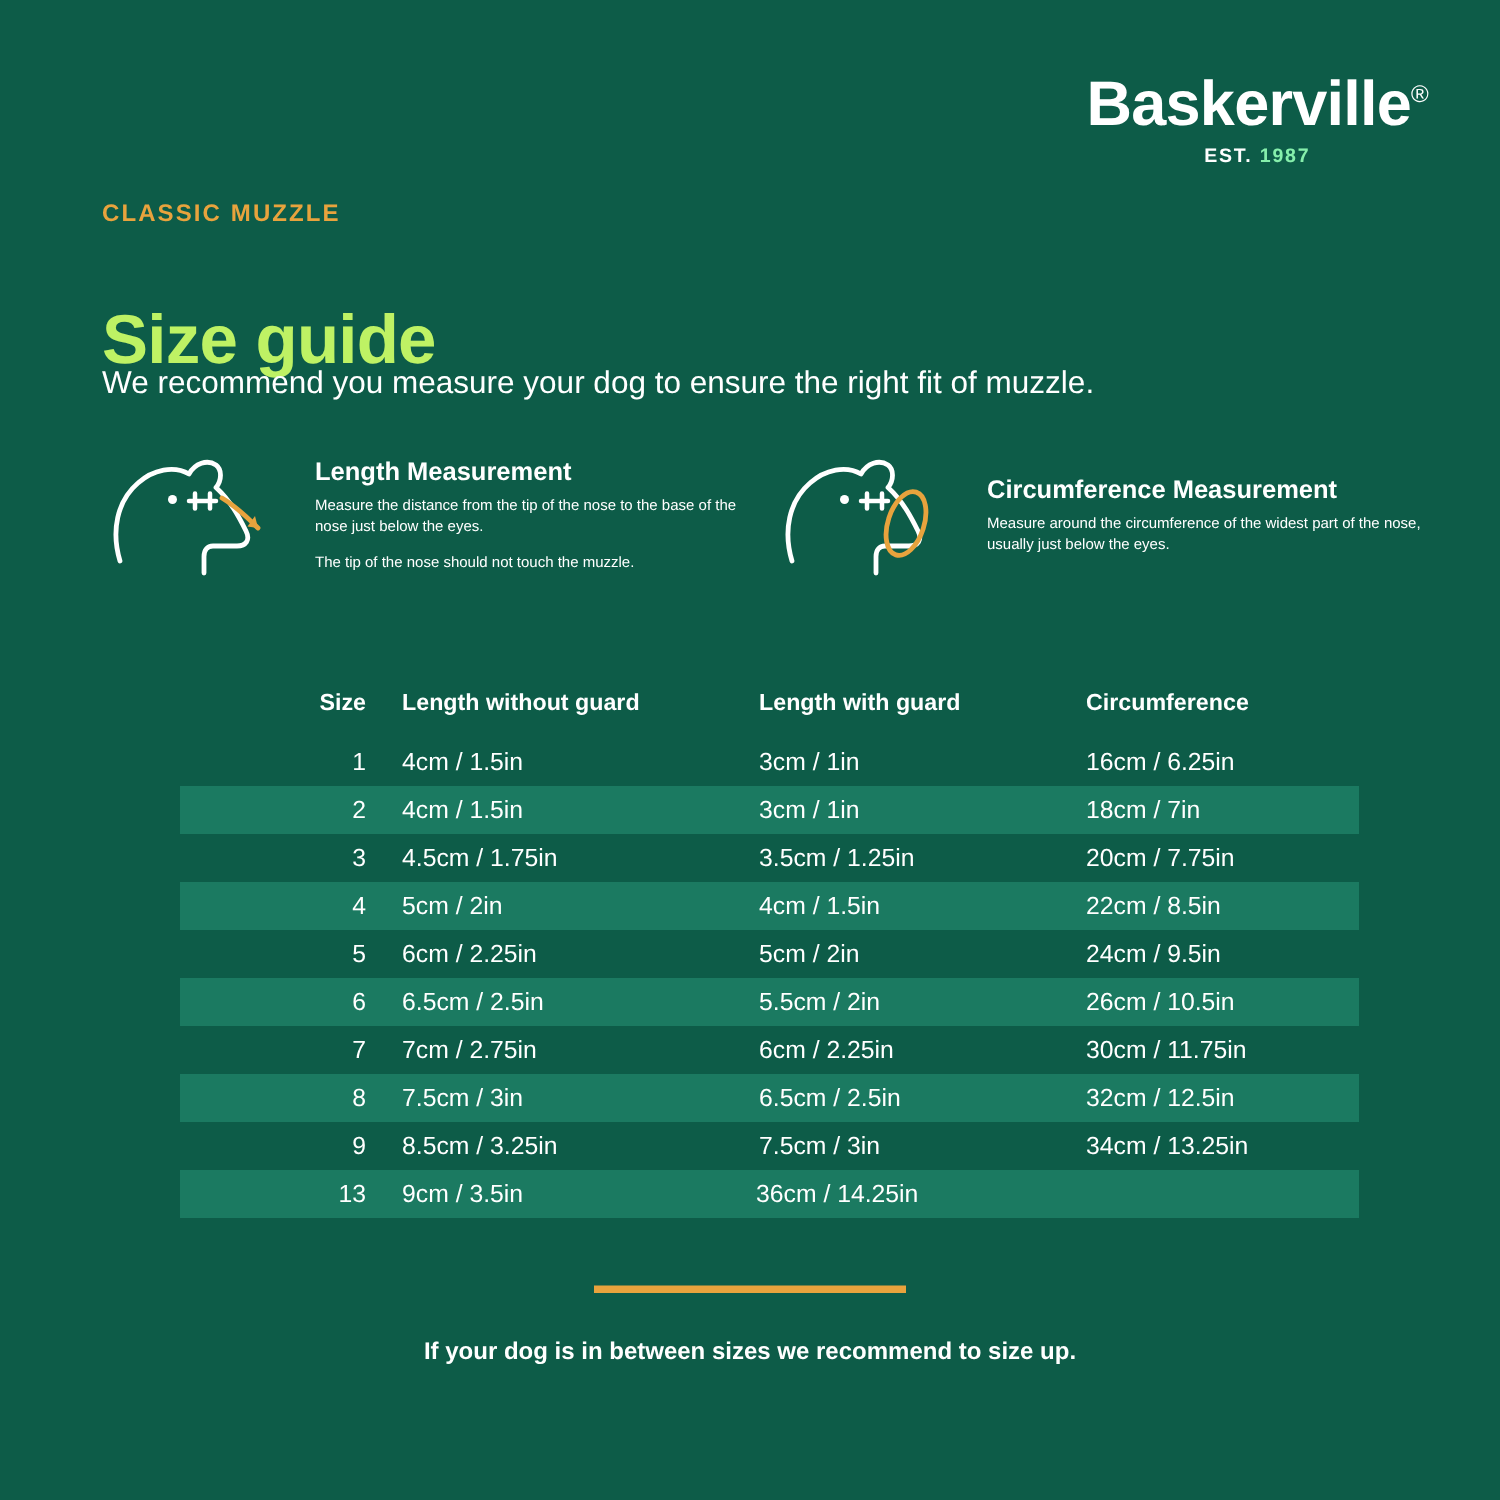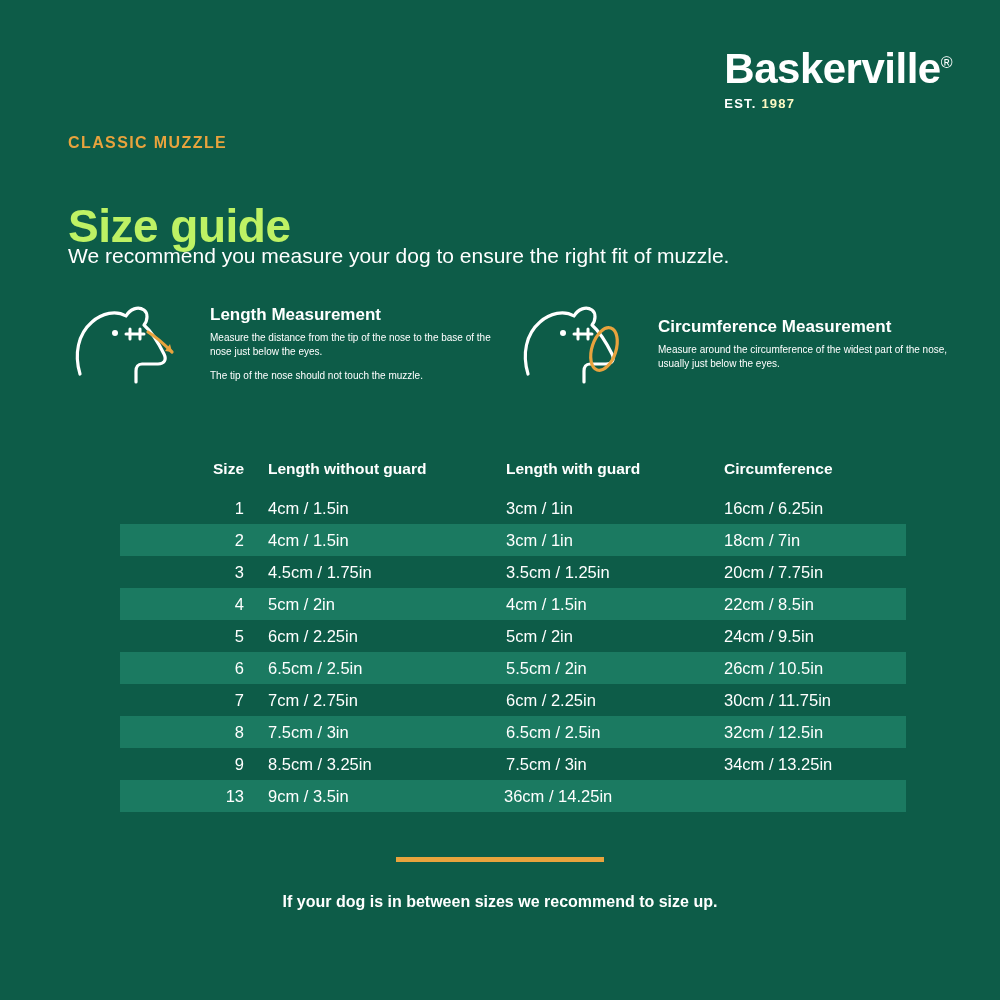--- a/index.html
+++ b/index.html
@@ -19,21 +19,21 @@
     width: 1000px;
     height: 1000px;
     box-sizing: border-box;
   }
 
   
   .brand {
     position: absolute;
     top: 48px;
     right: 48px;
-    text-align: left;
+    text-align: center;
   }
   .brand-name {
     font-size: 42px;
     font-weight: bold;
     letter-spacing: -0.5px;
     line-height: 1;
     color: #ffffff;
     white-space: nowrap;
   }
   .brand-name .reg {
@@ -42,21 +42,21 @@
     font-weight: normal;
   }
   .brand-est {
     margin-top: 6px;
     font-size: 13px;
     font-weight: bold;
     letter-spacing: 1.2px;
     color: #ffffff;
   }
   .brand-est .year {
-    color: #fef9c3;
+    color: #86efac;
   }
 
   
   .eyebrow {
     position: absolute;
     left: 68px;
     top: 134px;
     font-size: 16px;
     font-weight: bold;
     letter-spacing: 1.4px;

